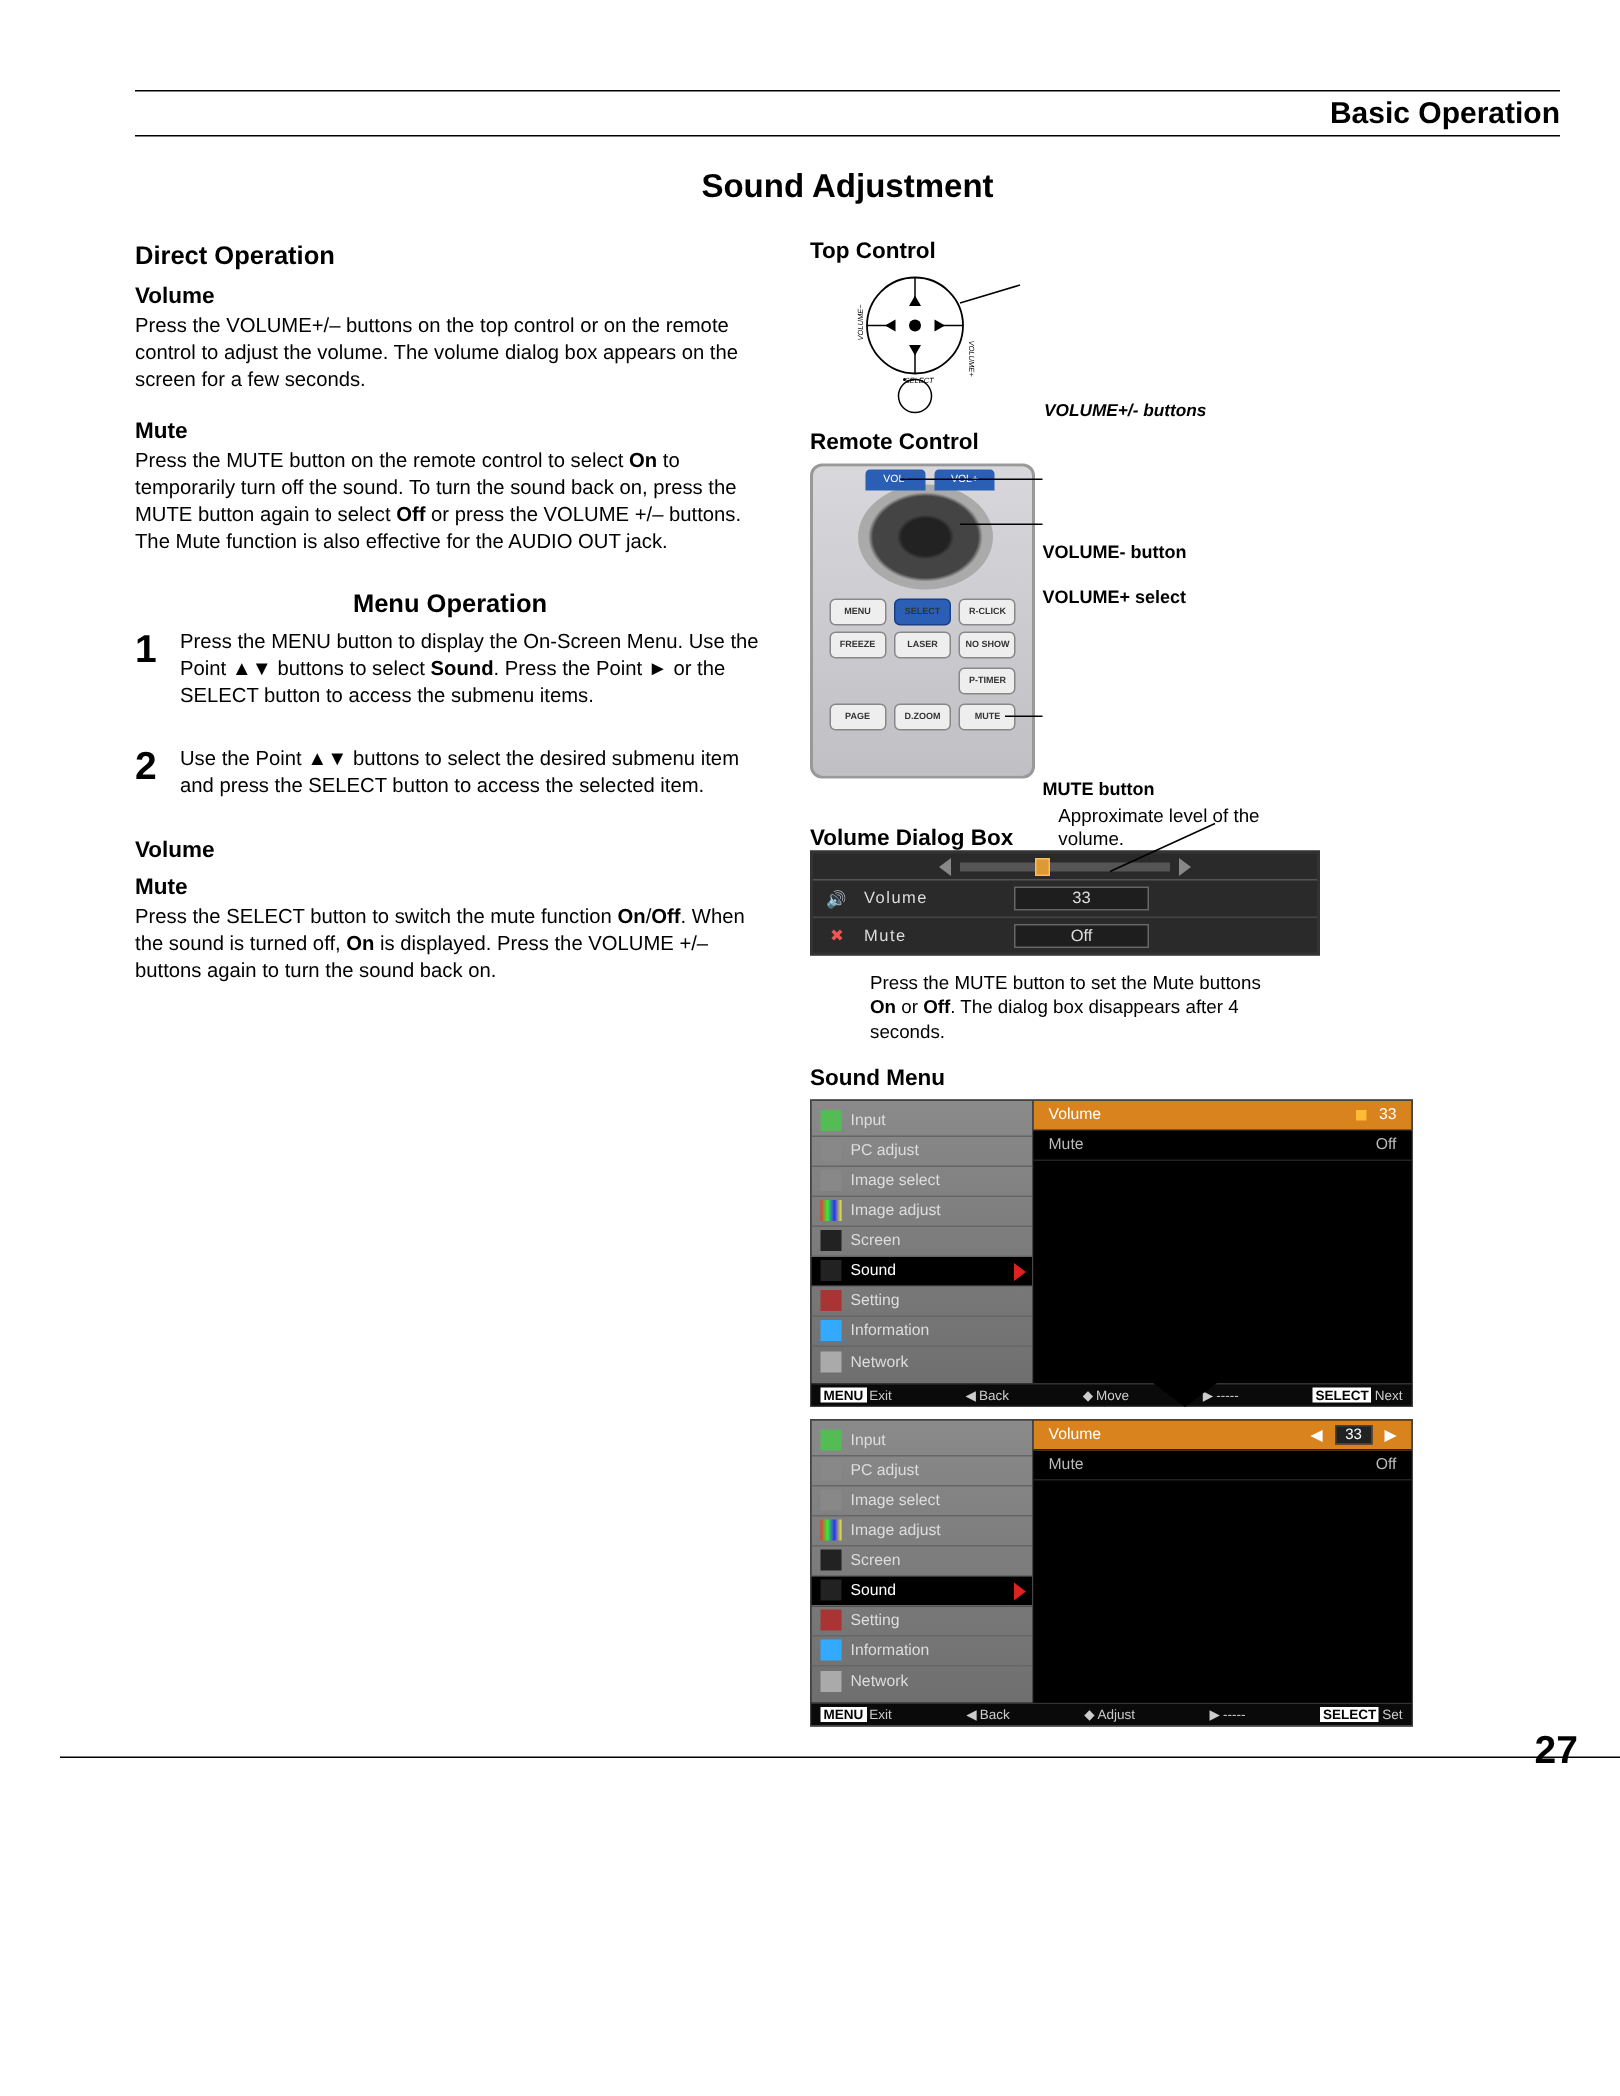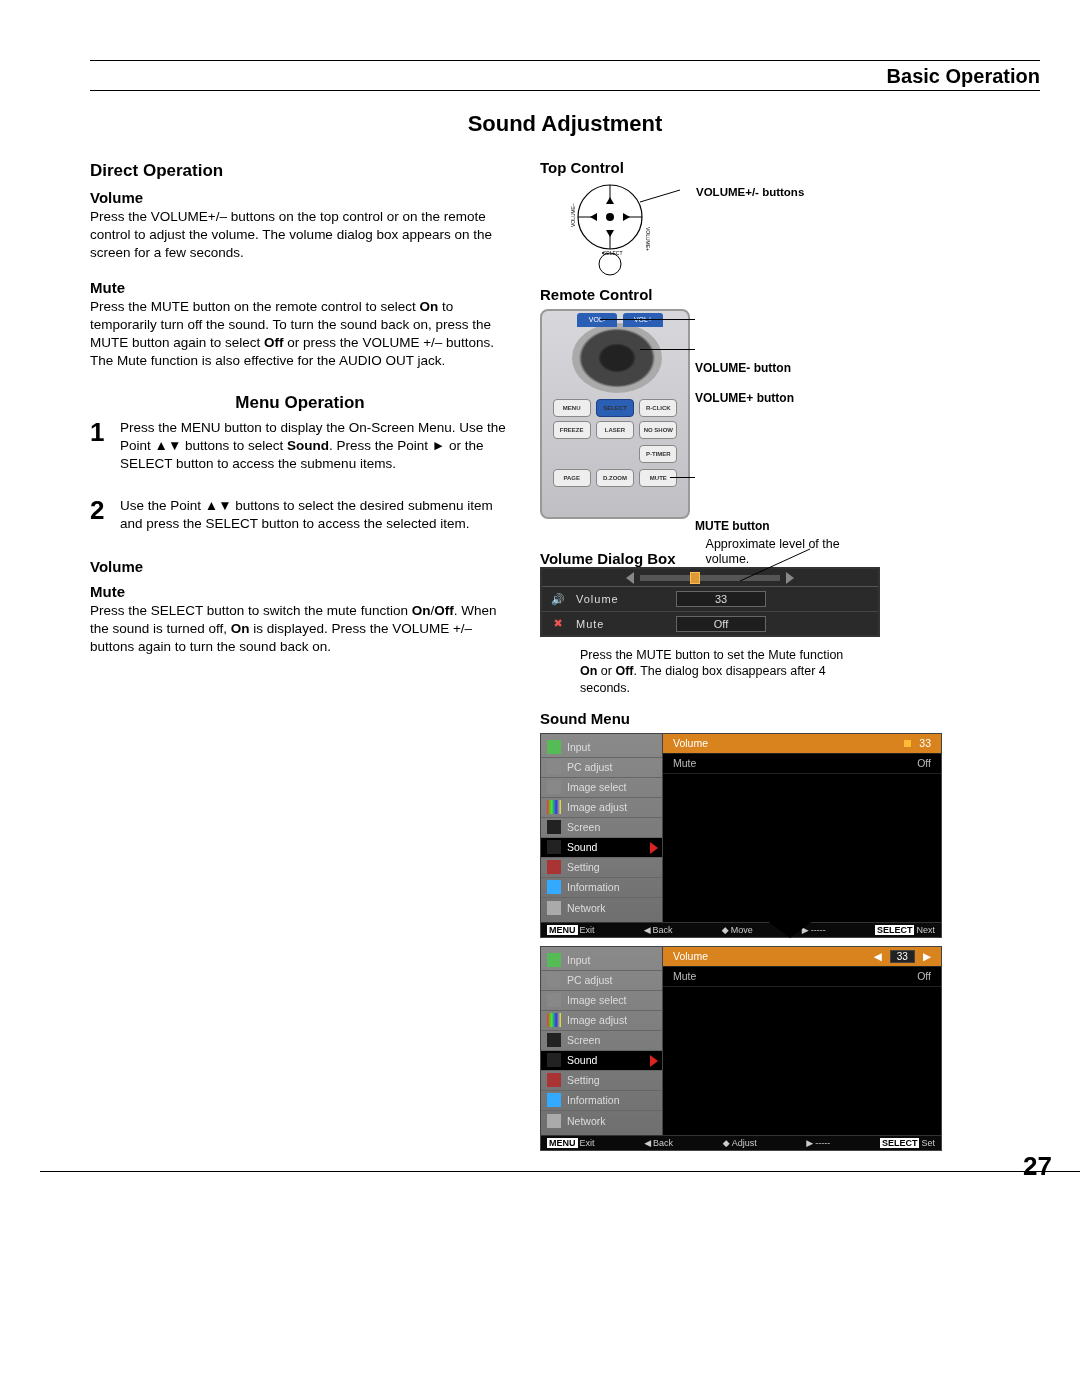--- a/index.html
+++ b/index.html
@@ -62,21 +62,21 @@
   }
   .bottom-rule {
     border-top: 1px solid #000;
     margin-top: 20px;
     margin-left: -50px;
     margin-right: -40px;
   }
 
   
   .fig-caption { font-size: 15px; font-weight: bold; margin: 4px 0 6px 0; }
-  .topcontrol-wrap { position: relative; display: flex; align-items: flex-start; }
+  .topcontrol-wrap { position: relative; display: flex; align-items: flex-end; font-style: italic; }
   .topcontrol-svg { width: 150px; height: 100px; }
   .label-right { font-size: 11.5px; font-weight: bold; line-height: 1.2; margin-left: 6px; margin-top: 4px; }
   .remote-wrap { position: relative; margin-top: 6px; }
   .remote-img {
     width: 150px; height: 210px;
     background: linear-gradient(#d8d8dc,#bfbfc4);
     border: 2px solid #999;
     border-radius: 8px;
     position: relative;
     overflow: hidden;
@@ -132,21 +132,21 @@
   }
   .dialog-note { font-size:12.5px; line-height:1.3; margin:10px 0 0 40px; width:280px; }
 
   .soundmenu-wrap { margin-top:14px; }
   .osd {
     width:402px; background:#000; border:1px solid #444;
     font-size:10.5px; color:#bbb;
   }
   .osd-body { display:flex; }
   .osd-side {
-    width:122px; background:linear-gradient(#8a8a8a,#6f6f6f);
+    width:148px; background:linear-gradient(#8a8a8a,#6f6f6f);
     padding:4px 0; border-right:1px solid #444;
   }
   .osd-side .row {
     display:flex; align-items:center; gap:6px; padding:2px 6px; height:20px;
     color:#ddd; border-bottom:1px solid #666;
   }
   .osd-side .row:last-child { border-bottom:none; }
   .osd-side .row .ic { width:14px; height:14px; display:inline-block; }
   .osd-side .row.sel { background:#000; color:#fff; position:relative; }
   .osd-side .row.sel:after {
@@ -272,21 +272,21 @@
             <span class="rbtn">PAGE</span>
             <span class="rbtn">D.ZOOM</span>
             <span class="rbtn">MUTE</span>
           </div>
         </div>
         <div class="leader" style="top:10px; left:60px; width:95px;"></div>
         <div class="leader" style="top:40px; left:100px; width:55px;"></div>
         <div class="leader" style="top:168px; left:130px; width:25px;"></div>
         <div class="remote-labels">
           <div style="top:4px;">VOLUME- button</div>
-          <div style="top:34px;">VOLUME+ button</div>
+          <div style="top:34px;">VOLUME+ select</div>
           <div style="top:162px;">MUTE button</div>
         </div>
       </div>
 
       <div class="dialog-wrap">
         <div style="display:flex;align-items:flex-end;gap:30px;">
           <div class="fig-caption" style="margin-bottom:0">Volume Dialog Box</div>
           <div class="approx-label" style="position:static;">Approximate level of the volume.</div>
         </div>
         <div style="position:relative;">
@@ -307,21 +307,21 @@
               <span class="vd-val">33</span>
             </div>
             <div class="vd-row">
               <span class="vd-ico" style="color:#e55;">✖</span>
               <span class="vd-lab">Mute</span>
               <span class="vd-val">Off</span>
             </div>
           </div>
         </div>
         <p class="dialog-note">
-          <span>Press the MUTE button to set the Mute function </span><span class="b">On</span><span> or </span><span class="b">Off</span><span>. The dialog box disappears after 4 seconds.</span>
+          <span>Press the MUTE button to set the Mute buttons </span><span class="b">On</span><span> or </span><span class="b">Off</span><span>. The dialog box disappears after 4 seconds.</span>
         </p>
       </div>
 
       <div class="soundmenu-wrap">
         <div class="fig-caption">Sound Menu</div>
 
         <div class="osd">
           <div class="osd-body">
             <div class="osd-side" id="side1">
                 <div class="row">

